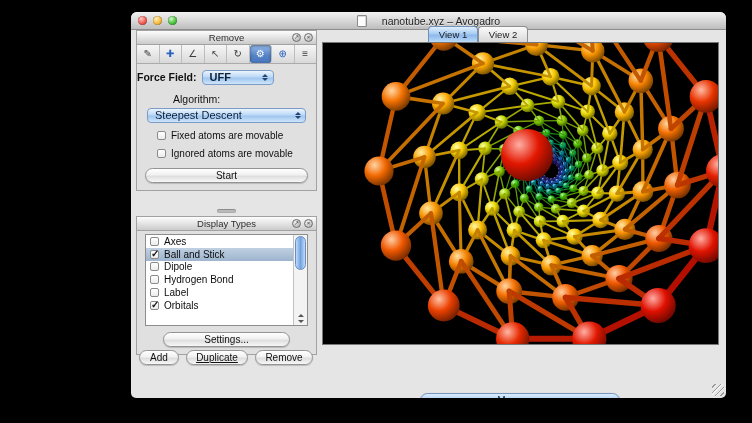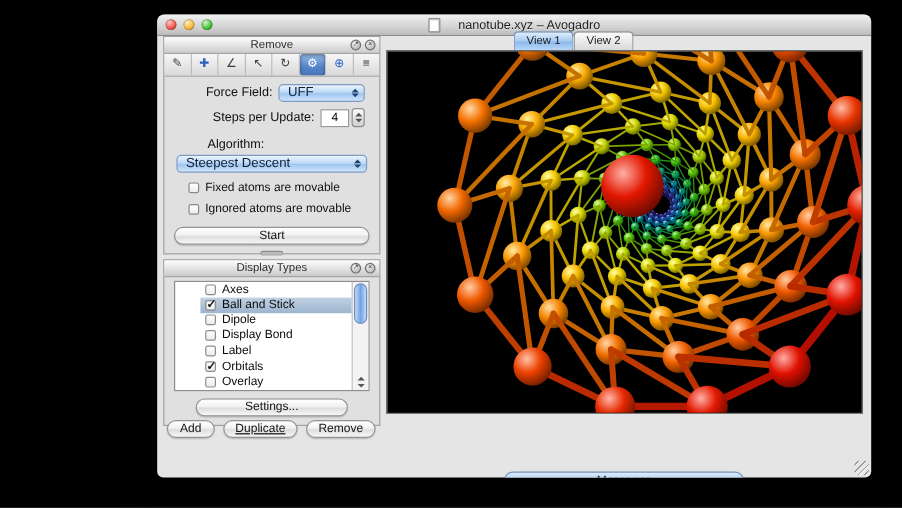--- a/index.html
+++ b/index.html
@@ -54,21 +54,21 @@
   .tool-btn:last-child{border-right:none;}
   .tool-btn i{font-style:normal;font-size:10px;line-height:1;}
   .tool-btn:nth-child(2) i,.tool-btn:nth-child(7) i{color:#2a62c0;}
   .tool-btn.active{
     background:linear-gradient(#97bcec,#5482c6 60%,#4a77bd);
     box-shadow:inset 0 1px 3px rgba(0,0,0,.45);border-radius:3px;
   }
   .tool-btn.active i{color:#fff;}
   .tool-title{font-size:10.5px;text-align:center;margin:5px 0 2px;color:#101010;}
   
-  .form-row{display:flex;justify-content:flex-end;align-items:center;gap:5px;margin:5px 12px 0 0;height:16px;font-size:10.5px;color:#101010;}
+  .form-row{display:flex;justify-content:flex-start;align-items:center;gap:5px;margin:5px 12px 0 0;height:16px;font-size:10.5px;color:#101010;font-weight:bold;}
   .popup{
     position:relative;height:15px;border:1px solid #7d9cc4;border-radius:4px;box-sizing:border-box;
     background:linear-gradient(#ecf4fe,#bdd9f7 45%,#9fc6f0 55%,#cfe5fb);
     font-size:11px;line-height:13px;padding:0 16px 0 7px;color:#0e2038;
     white-space:nowrap;overflow:hidden;
   }
   .popup .arrows{position:absolute;right:2px;top:0;width:11px;height:100%;display:flex;flex-direction:column;align-items:center;justify-content:center;gap:1px;}
   .tri-up{width:0;height:0;border-left:3px solid transparent;border-right:3px solid transparent;border-bottom:3.5px solid #23426e;}
   .tri-down{width:0;height:0;border-left:3px solid transparent;border-right:3px solid transparent;border-top:3.5px solid #23426e;}
   .popup.ff{width:72px;}
@@ -86,21 +86,21 @@
   .aqua-btn{
     height:15px;border:1px solid #949494;border-radius:8px;box-sizing:border-box;
     background:linear-gradient(#ffffff,#f1f1f1 45%,#dedede 55%,#f7f7f7);
     font-size:10px;color:#111;display:flex;align-items:center;justify-content:center;
     box-shadow:0 1px 1px rgba(0,0,0,.18);white-space:nowrap;
   }
   .start-btn{margin:9px 8px 7px;}
   
   .list-box{position:relative;margin:3px 8px 0;height:90px;background:#fff;border:1px solid #8d8d8d;overflow:hidden;}
   .list-rows{position:absolute;left:0;top:0;right:13px;bottom:0;}
-  .list-row{display:flex;align-items:center;gap:5px;height:12.8px;padding-left:4px;font-size:10px;color:#0c0c0c;margin-left:21px;}
+  .list-row{display:flex;align-items:center;gap:5px;height:12.8px;padding-left:4px;font-size:10px;color:#0c0c0c;}
   .list-row.selected{background:linear-gradient(#c0d0e2,#9db5ce);}
   .scrollbar{position:absolute;right:0;top:0;bottom:0;width:13px;background:#f3f3f3;border-left:1px solid #c3c3c3;}
   .sb-thumb{position:absolute;left:1px;right:1px;top:1px;height:34px;border-radius:6px;box-sizing:border-box;
     border:1px solid #6a8cbe;background:linear-gradient(90deg,#c2daf6,#6fa3e2 50%,#c2daf6);}
   .sb-arrows{position:absolute;left:0;right:0;bottom:2px;display:flex;flex-direction:column;align-items:center;gap:3px;}
   .sb-arrows .tri-up{border-bottom-color:#555;}
   .sb-arrows .tri-down{border-top-color:#555;}
   .settings-btn{margin:6px 26px 7px;}
   
   .bottom-actions{position:absolute;left:8px;top:338px;width:181px;display:flex;gap:7px;}
@@ -185,30 +185,20 @@
         <span>Force Field:</span>
         <span class="popup ff">
           <span>UFF</span>
           <span class="arrows">
               <span class="tri-up"></span>
               <span class="tri-down"></span>
             </span>
         </span>
       </div>
 
-      <div class="form-row">
-        <span>Steps per Update:</span>
-        <span class="spin-wrap">
-          <span class="spin-value">4</span>
-          <span class="stepper">
-              <span class="tri-up"></span>
-              <span class="tri-down"></span>
-            </span>
-        </span>
-      </div>
 
       <div class="alg-label">Algorithm:</div>
       <div class="popup alg">
         <span>Steepest Descent</span>
         <span class="arrows">
             <span class="tri-up"></span>
             <span class="tri-down"></span>
           </span>
       </div>
 
@@ -241,33 +231,29 @@
           <div class="list-row selected">
             <span class="checkbox checked"></span>
             <span>Ball and Stick</span>
           </div>
           <div class="list-row">
             <span class="checkbox"></span>
             <span>Dipole</span>
           </div>
           <div class="list-row">
             <span class="checkbox"></span>
-            <span>Display Bond</span>
+            <span>Hydrogen Bond</span>
           </div>
           <div class="list-row">
             <span class="checkbox"></span>
             <span>Label</span>
           </div>
           <div class="list-row">
             <span class="checkbox checked"></span>
             <span>Orbitals</span>
-          </div>
-          <div class="list-row">
-            <span class="checkbox"></span>
-            <span>Overlay</span>
           </div>
         </div>
         <div class="scrollbar">
           <div class="sb-thumb"></div>
           <div class="sb-arrows">
               <span class="tri-up"></span>
               <span class="tri-down"></span>
             </div>
         </div>
       </div>

